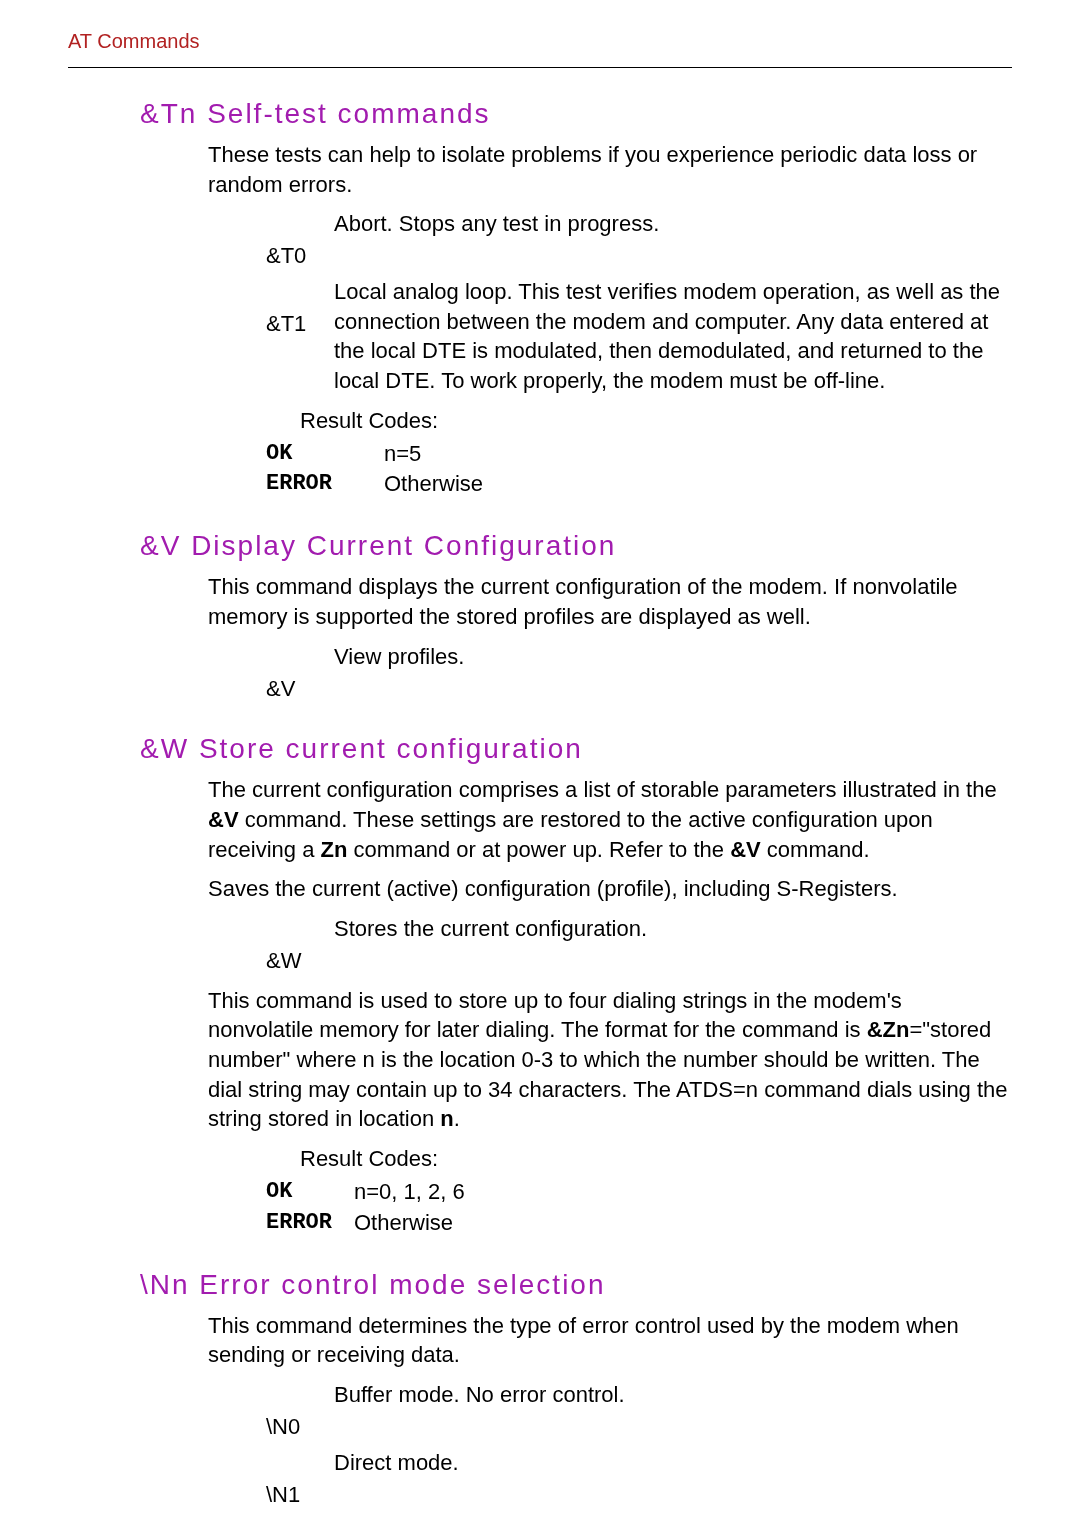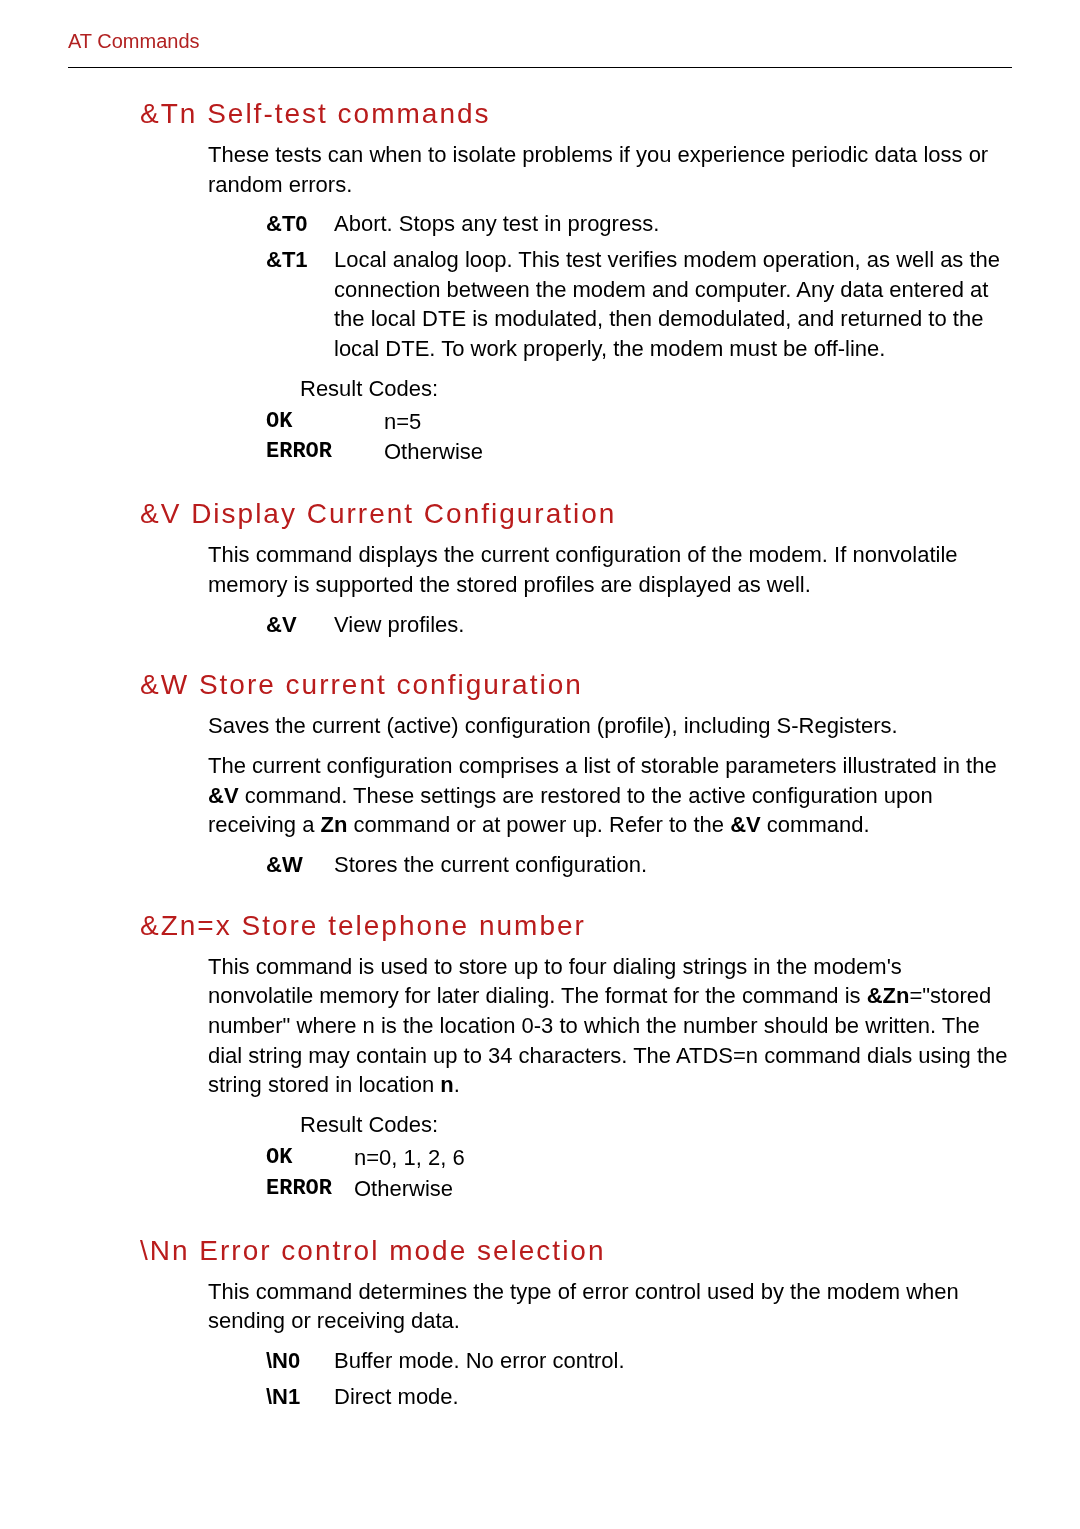--- a/index.html
+++ b/index.html
@@ -15,41 +15,42 @@
     width: 100%;
   }
   .header {
     color: #b22222;
     font-size: 20px;
     border-bottom: 1px solid #000;
     padding-bottom: 14px;
     margin-bottom: 30px;
   }
   .section-heading {
-    color: #b91c1c;
+    color: #a21caf;
     font-size: 28px;
     letter-spacing: 2px;
     margin: 30px 0 10px 72px;
   }
   .body-text {
     font-size: 22px;
     color: #000;
     margin: 10px 0 10px 140px;
     line-height: 1.35;
   }
   .def-row {
     display: flex;
     margin: 6px 0 6px 198px;
     font-size: 22px;
     line-height: 1.35;
   }
   .def-term {
-    font-weight: bold;
+    font-weight: normal;
     min-width: 68px;
     flex-shrink: 0;
+    margin-top: 32px;
   }
   .def-desc {
     flex: 1;
   }
   .result-block {
     margin: 10px 0 10px 198px;
     font-size: 22px;
     line-height: 1.4;
   }
   .result-title {
@@ -75,21 +76,21 @@
 </head>
 <body>
 
 <div class="page">
 
   <div class="header">
     <span>AT Commands</span>
   </div>
 
   <div class="section-heading">&amp;Tn   Self-test commands</div>
-  <div class="body-text">These tests can when to isolate problems if you experience periodic data loss or random errors.</div>
+  <div class="body-text">These tests can help to isolate problems if you experience periodic data loss or random errors.</div>
   <div class="def-row">
     <div class="def-term">&amp;T0</div>
     <div class="def-desc">Abort. Stops any test in progress.</div>
   </div>
   <div class="def-row">
     <div class="def-term">&amp;T1</div>
     <div class="def-desc">Local analog loop. This test verifies modem operation, as well as the connection between the modem and computer. Any data entered at the local DTE is modulated, then demodulated, and returned to the local DTE. To work properly, the modem must be off-line.</div>
   </div>
   <div class="result-block">
     <div class="result-title">Result Codes:</div>
@@ -104,30 +105,29 @@
   </div>
 
   <div class="section-heading">&amp;V    Display Current Configuration</div>
   <div class="body-text">This command displays the current configuration of the modem. If nonvolatile memory is supported the stored profiles are displayed as well.</div>
   <div class="def-row">
     <div class="def-term">&amp;V</div>
     <div class="def-desc">View profiles.</div>
   </div>
 
   <div class="section-heading">&amp;W   Store current configuration</div>
-  <div class="body-text">Saves the current (active) configuration (profile), including S-Registers.</div>
   <div class="body-text">
     <span>The current configuration comprises a list of storable parameters illustrated in the </span><span class="inline-bold">&amp;V</span><span> command. These settings are restored to the active configuration upon receiving a </span><span class="inline-bold">Zn</span><span> command or at power up. Refer to the </span><span class="inline-bold">&amp;V</span><span> command.</span>
   </div>
+  <div class="body-text">Saves the current (active) configuration (profile), including S-Registers.</div>
   <div class="def-row">
     <div class="def-term">&amp;W</div>
     <div class="def-desc">Stores the current configuration.</div>
   </div>
 
-  <div class="section-heading">&amp;Zn=x   Store telephone number</div>
   <div class="body-text">
     <span>This command is used to store up to four dialing strings in the modem's nonvolatile memory for later dialing. The format for the command is </span><span class="inline-bold">&amp;Zn</span><span>="stored number" where n is the location 0-3 to which the number should be written. The dial string may contain up to 34 characters. The ATDS=n command dials using the string stored in location </span><span class="inline-bold">n</span><span>.</span>
   </div>
   <div class="result-block">
     <div class="result-title">Result Codes:</div>
     <div class="result-row">
       <span class="result-code-narrow">OK</span>
       <span class="result-val">n=0, 1, 2, 6</span>
     </div>
     <div class="result-row">

